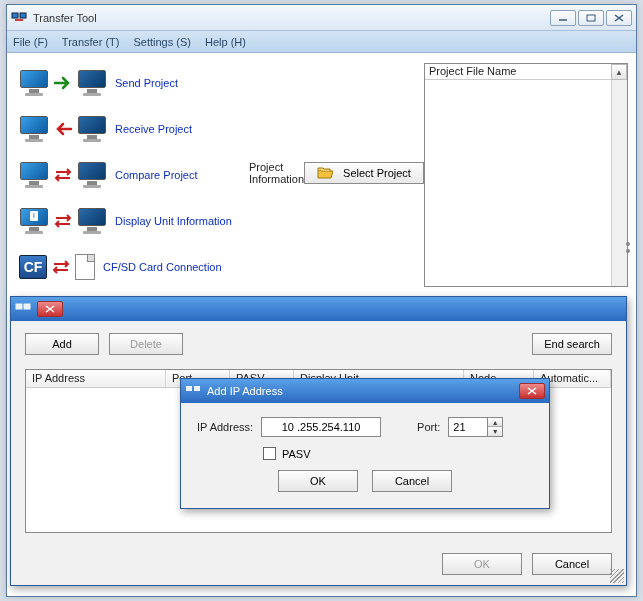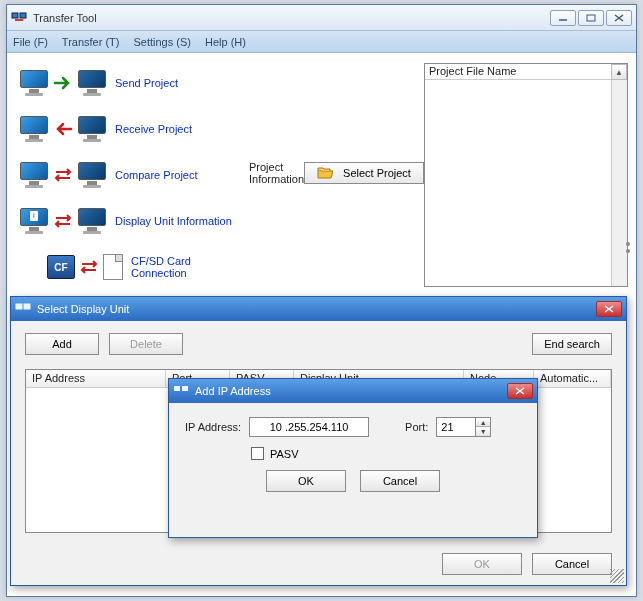--- a/index.html
+++ b/index.html
@@ -21,21 +21,21 @@
 .action-item { display: flex; align-items: center; gap: 8px; height: 40px; }
 .action-icons { display: flex; align-items: center; gap: 4px; padding-left: 4px; }
 .action-link { color: #0b2fbf; cursor: default; }
 .monitor { width: 30px; height: 28px; position: relative; }
 .monitor .screen { position: absolute; left: 1px; top: 1px; width: 28px; height: 18px; border: 1px solid #555; border-radius: 2px; background: linear-gradient(135deg,#3aa0e8,#0c5aa0); }
 .monitor.small .screen { background: linear-gradient(135deg,#2a6aa8,#083a6a); }
 .monitor .stand { position: absolute; left: 10px; top: 20px; width: 10px; height: 4px; background: #888; }
 .monitor .base { position: absolute; left: 6px; top: 24px; width: 18px; height: 3px; background: #aaa; border-radius: 1px; }
 .arrow { width: 20px; height: 14px; display: flex; align-items: center; justify-content: center; }
 .arrow svg { width: 20px; height: 14px; }
-.cf-icon { width: 28px; height: 24px; background: linear-gradient(#3a7ac8,#1a4a8a); border: 1px solid #123; border-radius: 2px; display:flex; align-items:center; justify-content:center; color:#fff; font-weight:bold; font-size:10px;margin-left:28px; }
+.cf-icon { width: 28px; height: 24px; background: linear-gradient(#3a7ac8,#1a4a8a); border: 1px solid #123; border-radius: 2px; display:flex; align-items:center; justify-content:center; color:#fff; font-weight:bold; font-size:14px; }
 .doc-icon { width: 20px; height: 26px; background:#fff; border:1px solid #888; position:relative; }
 .doc-icon::before { content:""; position:absolute; right:0; top:0; width:6px; height:6px; background:#ddd; border-left:1px solid #888; border-bottom:1px solid #888; }
 
 .right-col { flex: 1; display: flex; flex-direction: row; }
 .proj-header { display: flex; align-items: center; margin-bottom: 4px; }
 .proj-header .label { flex: 1; color: #222; }
 .select-project-btn { width: 120px; height: 22px; border: 1px solid #8a8a8a; background: linear-gradient(#fefefe,#e8e8e8); display: flex; align-items: center; justify-content: center; gap: 10px; cursor: default; }
 .folder-icon { width: 16px; height: 12px; }
 .proj-box { flex: 0 0 204px; border: 1px solid #8a8a8a; background: #fff; position: relative; overflow: hidden; }
 .proj-box .col-header { height: 16px; border-bottom: 1px solid #ccc; padding: 1px 4px; color: #222; background:#fff; }
@@ -59,21 +59,21 @@
 .std-btn.disabled { color: #9a9a9a; }
 .end-search { margin-left: auto; width: 80px; }
 .grid-box { margin-top: 14px; border: 1px solid #8a8a8a; background: #fff; height: 164px; position: relative; }
 .grid-head { display:flex; height:18px; border-bottom:1px solid #ccc; background:linear-gradient(#fdfdfd,#efefef); }
 .grid-head .col { border-right:1px solid #d4d4d4; padding: 2px 6px; color:#222; white-space:nowrap; overflow:hidden; }
 .c1{width:140px;} .c2{width:64px;} .c3{width:64px;} .c4{width:170px;} .c5{width:70px;} .c6{flex:1;}
 .dlg-footer { position:absolute; right:14px; bottom:10px; display:flex; gap:10px; align-items:center; }
 .resize-grip { position:absolute; right:2px; bottom:2px; width:14px; height:14px; background: repeating-linear-gradient(135deg,#999,#999 1px,transparent 1px,transparent 3px); }
 
 
-#add-ip { left: 168px; top: 378px; width: 370px; height: 160px; }
+#add-ip { left: 180px; top: 378px; width: 370px; height: 131px; }
 #add-ip .dlg-body { padding: 14px 16px; position:relative; height:calc(100% - 24px); }
 .form-row { display:flex; align-items:center; gap:8px; margin-bottom: 10px; }
 .form-row .lbl { color:#222; }
 .ip-input { width: 120px; height: 20px; border:1px solid #888; background:#fff; padding:1px 4px; text-align:center; }
 .port-spin { display:flex; align-items:flex-start; }
 .port-input { width:40px; height:20px; border:1px solid #888; background:#fff; padding:1px 4px; }
 .spin-btns { display:flex; flex-direction:column; height:20px; border:1px solid #888; border-left:none; }
 .spin-btns div { width:14px; height:9px; background:linear-gradient(#fff,#e4e4e4); display:flex; align-items:center; justify-content:center; font-size:7px; color:#444; border-bottom:1px solid #aaa; cursor:default; }
 .spin-btns div:last-child { border-bottom:none; }
 .checkbox-row { display:flex; align-items:center; gap:6px; margin-left: 66px; margin-bottom: 10px; }
@@ -254,21 +254,20 @@
 </div>
 
 <div class="dialog" id="select-display">
   <div class="dlg-title">
     <span class="dlg-icon">
       <svg viewBox="0 0 16 16">
           <rect x="1" y="3" width="6" height="5" fill="#fff" stroke="#fff" opacity="0.9"></rect>
           <rect x="9" y="3" width="6" height="5" fill="#fff" stroke="#fff" opacity="0.9"></rect>
         </svg>
     </span>
-    <span class="dlg-text">Select Display Unit</span>
     <div class="close-btn">
         <svg width="10" height="8">
           <path d="M1 1 L9 7 M9 1 L1 7" stroke="#fff" stroke-width="1.5"></path>
         </svg>
       </div>
   </div>
   <div class="dlg-body">
     <div class="row-btns">
       <div class="std-btn">Add</div>
       <div class="std-btn disabled">Delete</div>

